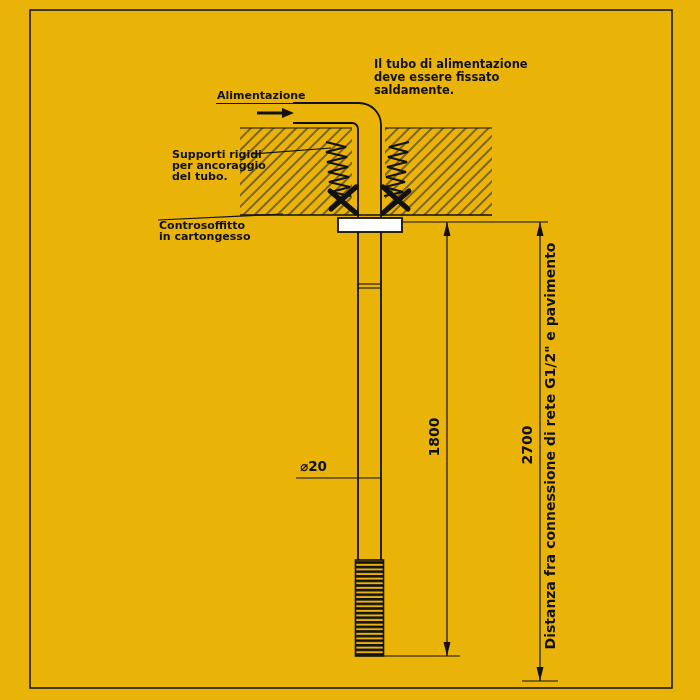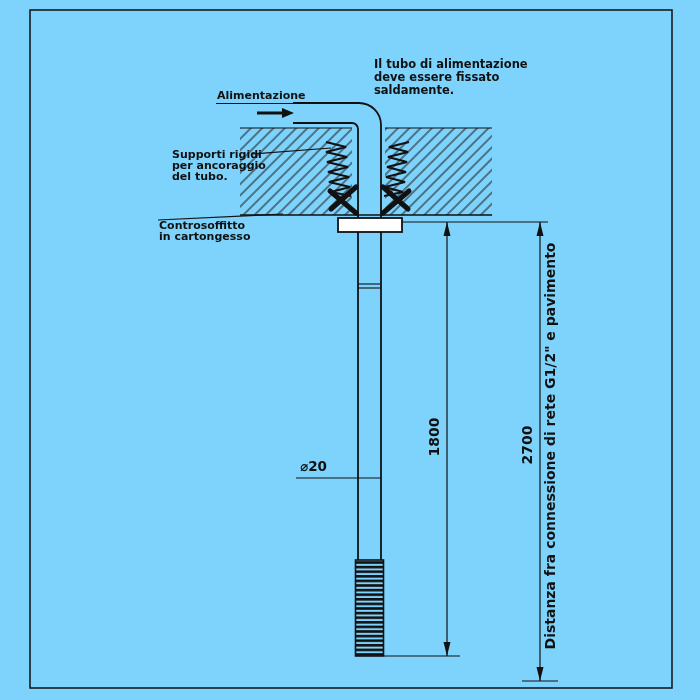--- a/index.html
+++ b/index.html
@@ -4,21 +4,21 @@
 <style>
   html, body {
     margin: 0;
     padding: 0;
     background: #ffffff;
   }
   .page {
     position: relative;
     width: 700px;
     height: 700px;
-    background: #7dd3fc;
+    background: #eab308;
     font-family: "DejaVu Sans", sans-serif;
   }
   svg text {
     font-family: "DejaVu Sans", sans-serif;
     font-weight: bold;
     fill: #111111;
   }
 </style>
 </head>
 <body>

